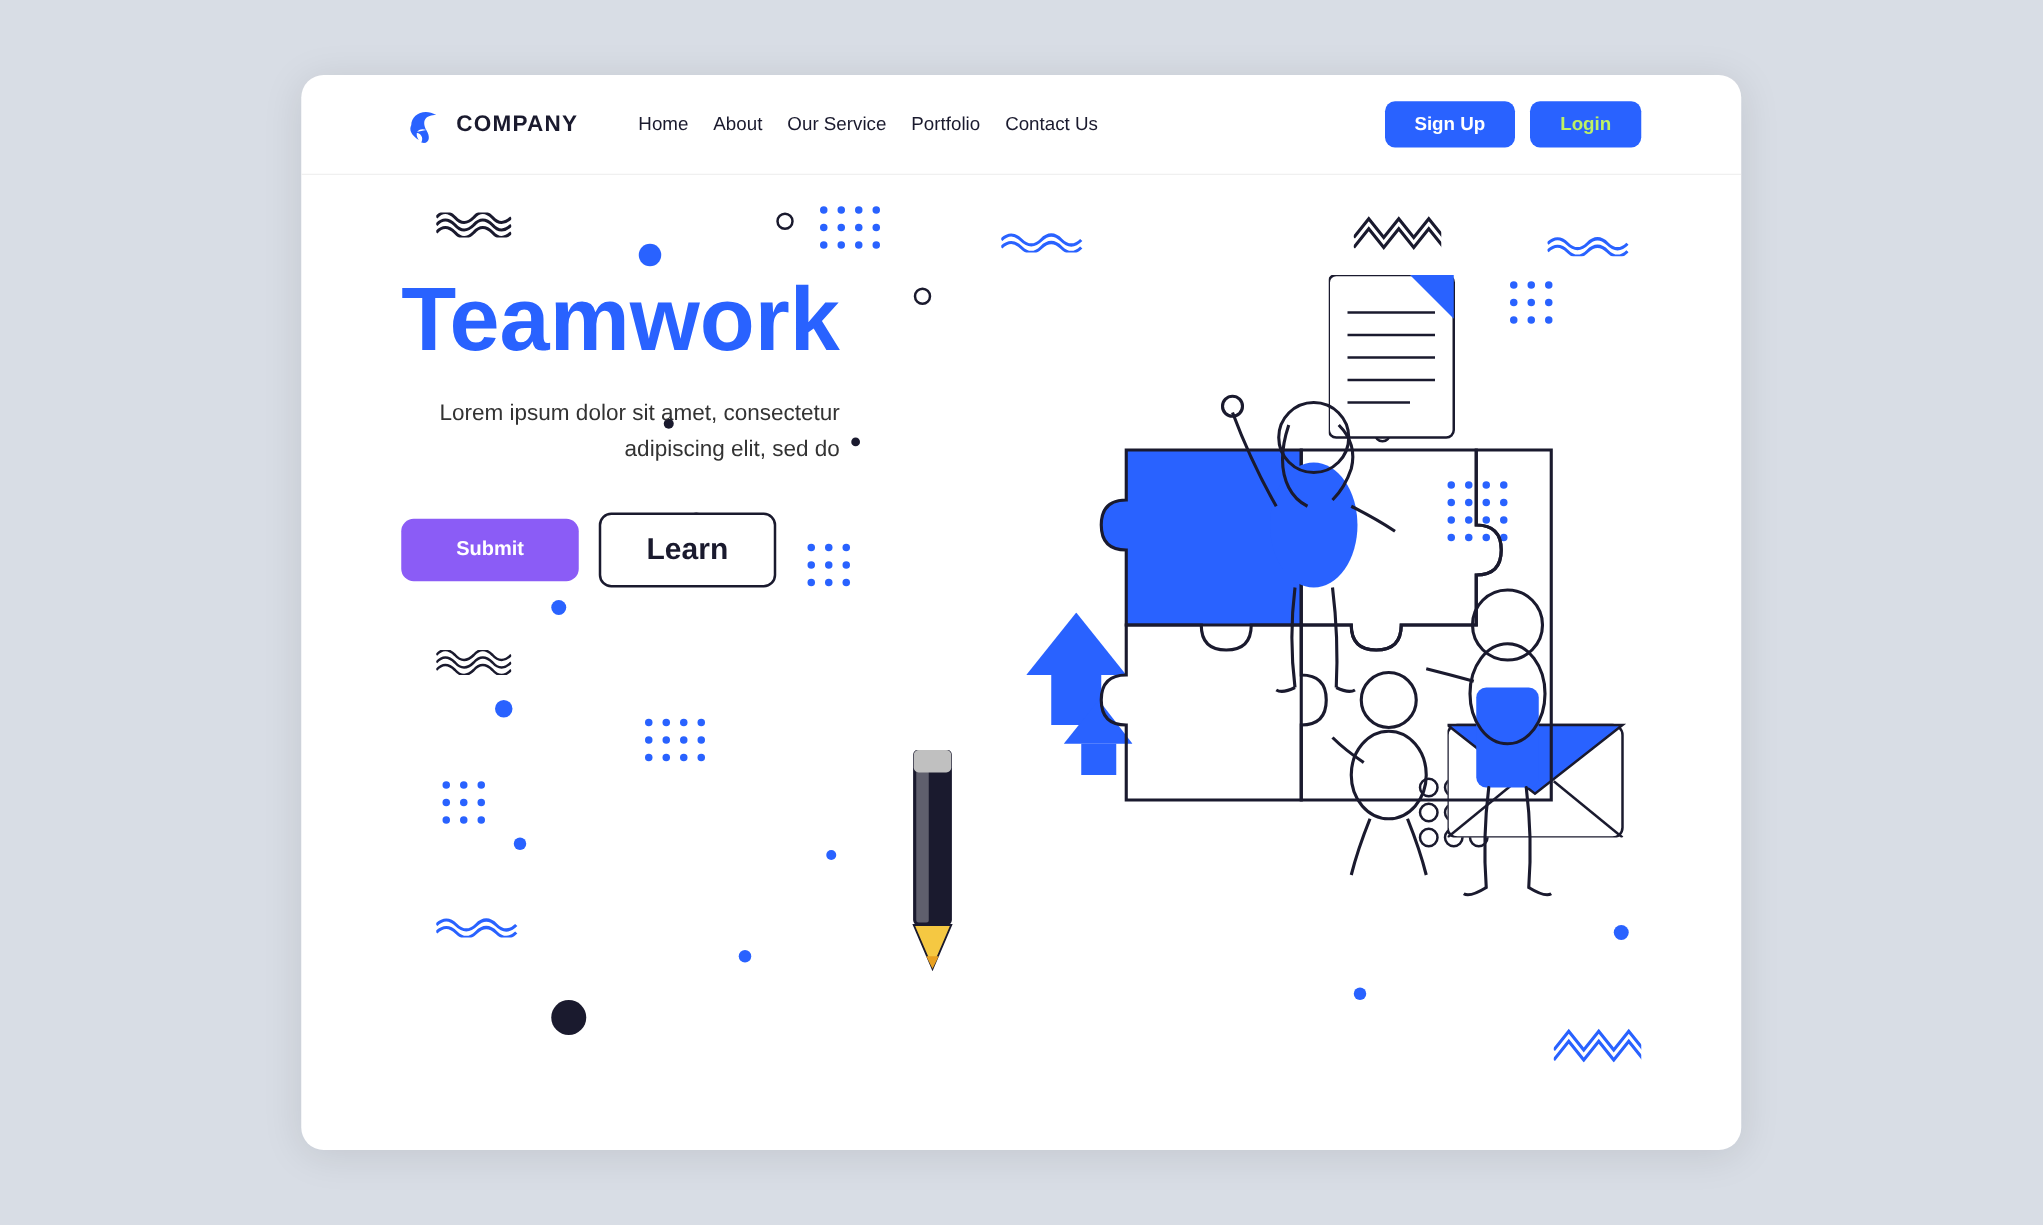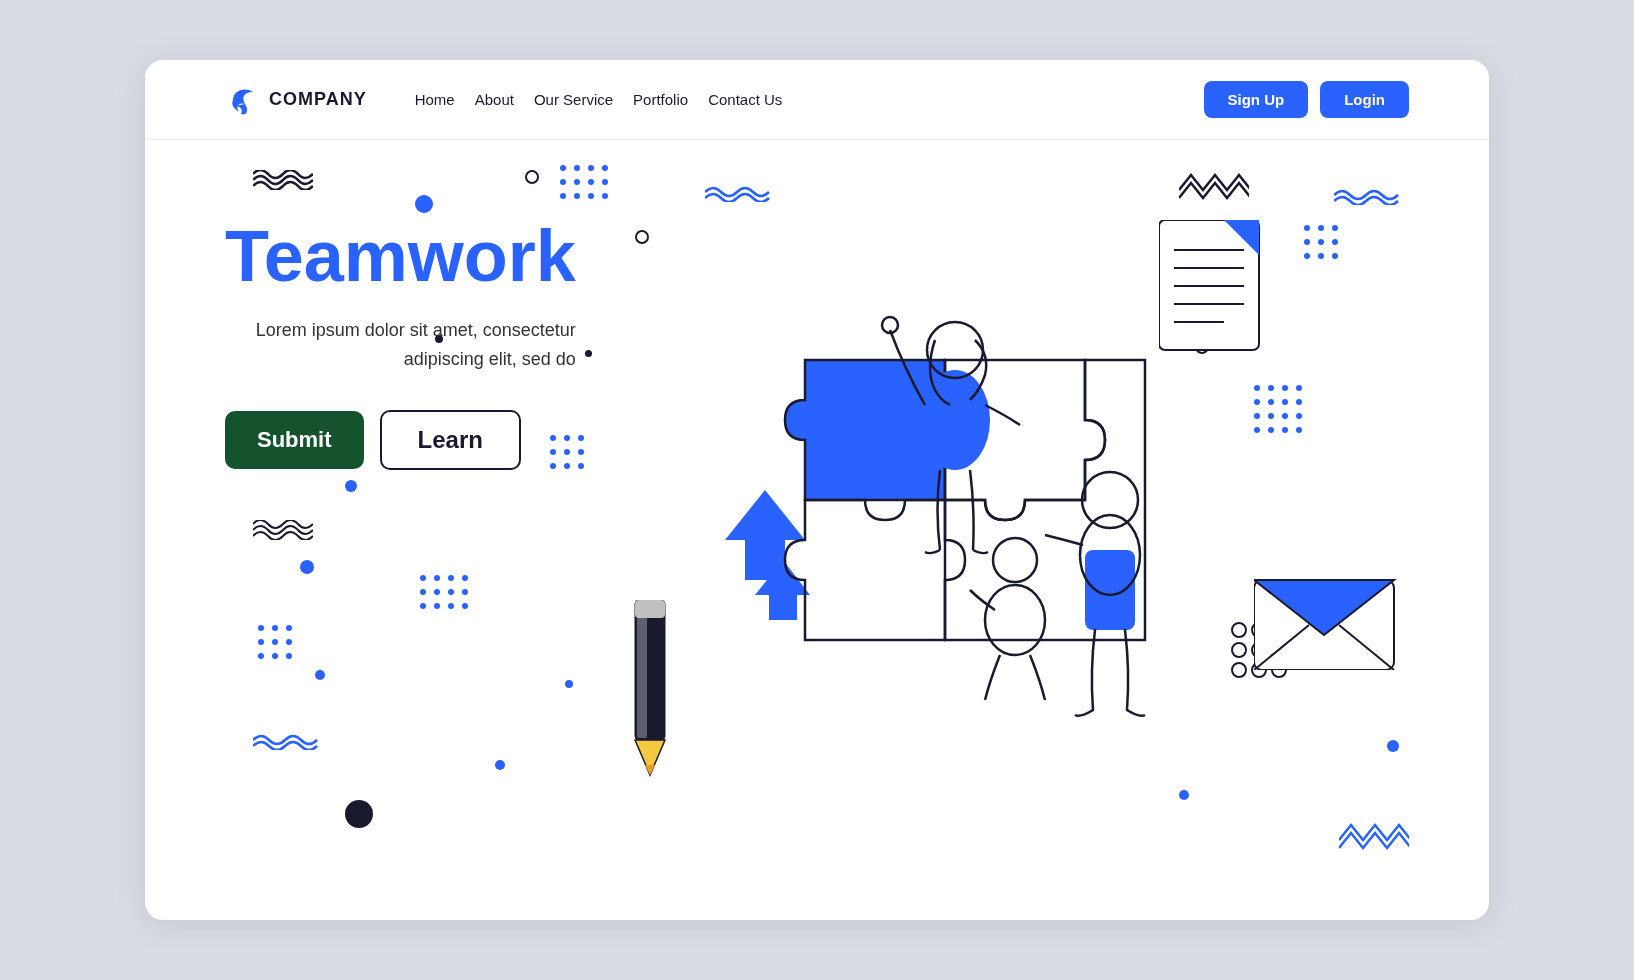--- a/index.html
+++ b/index.html
@@ -7,21 +7,21 @@
       background: #d8dde5;
       display: flex;
       align-items: center;
       justify-content: center;
       min-height: 100vh;
       font-family: 'Arial', sans-serif;
     }
     .card {
       background: #fff;
       border-radius: 18px;
-      width: 1344px;
+      width: 1152px;
       height: 860px;
       overflow: hidden;
       position: relative;
       box-shadow: 0 4px 32px rgba(0,0,0,0.10);
     }
     
     .navbar {
       display: flex;
       align-items: center;
       padding: 0 80px;
@@ -69,21 +69,21 @@
       color: #fff;
       border: none;
       border-radius: 8px;
       padding: 10px 24px;
       font-size: 15px;
       font-weight: 600;
       cursor: pointer;
     }
     .btn-login {
       background: #2962ff;
-      color: #fef9c3;
+      color: #bef264;
       border: none;
       border-radius: 8px;
       padding: 10px 24px;
       font-size: 15px;
       font-weight: 600;
       cursor: pointer;
     }
     
     .hero {
       position: relative;
@@ -116,26 +116,26 @@
       max-width: 430px;
       margin-bottom: 36px;
       text-align: right;
     }
     .hero-buttons {
       display: flex;
       gap: 16px;
       align-items: center;
     }
     .btn-submit {
-      background: #14532d;
+      background: #8b5cf6;
       color: #fff;
       border: none;
       border-radius: 10px;
-      padding: 16px 32px;
-      font-size: 22px;
+      padding: 16px 44px;
+      font-size: 16px;
       font-weight: 700;
       cursor: pointer;
     }
     .btn-learn {
       background: #fff;
       color: #1a1a2e;
       border: 2px solid #1a1a2e;
       border-radius: 10px;
       padding: 14px 36px;
       font-size: 24px;

